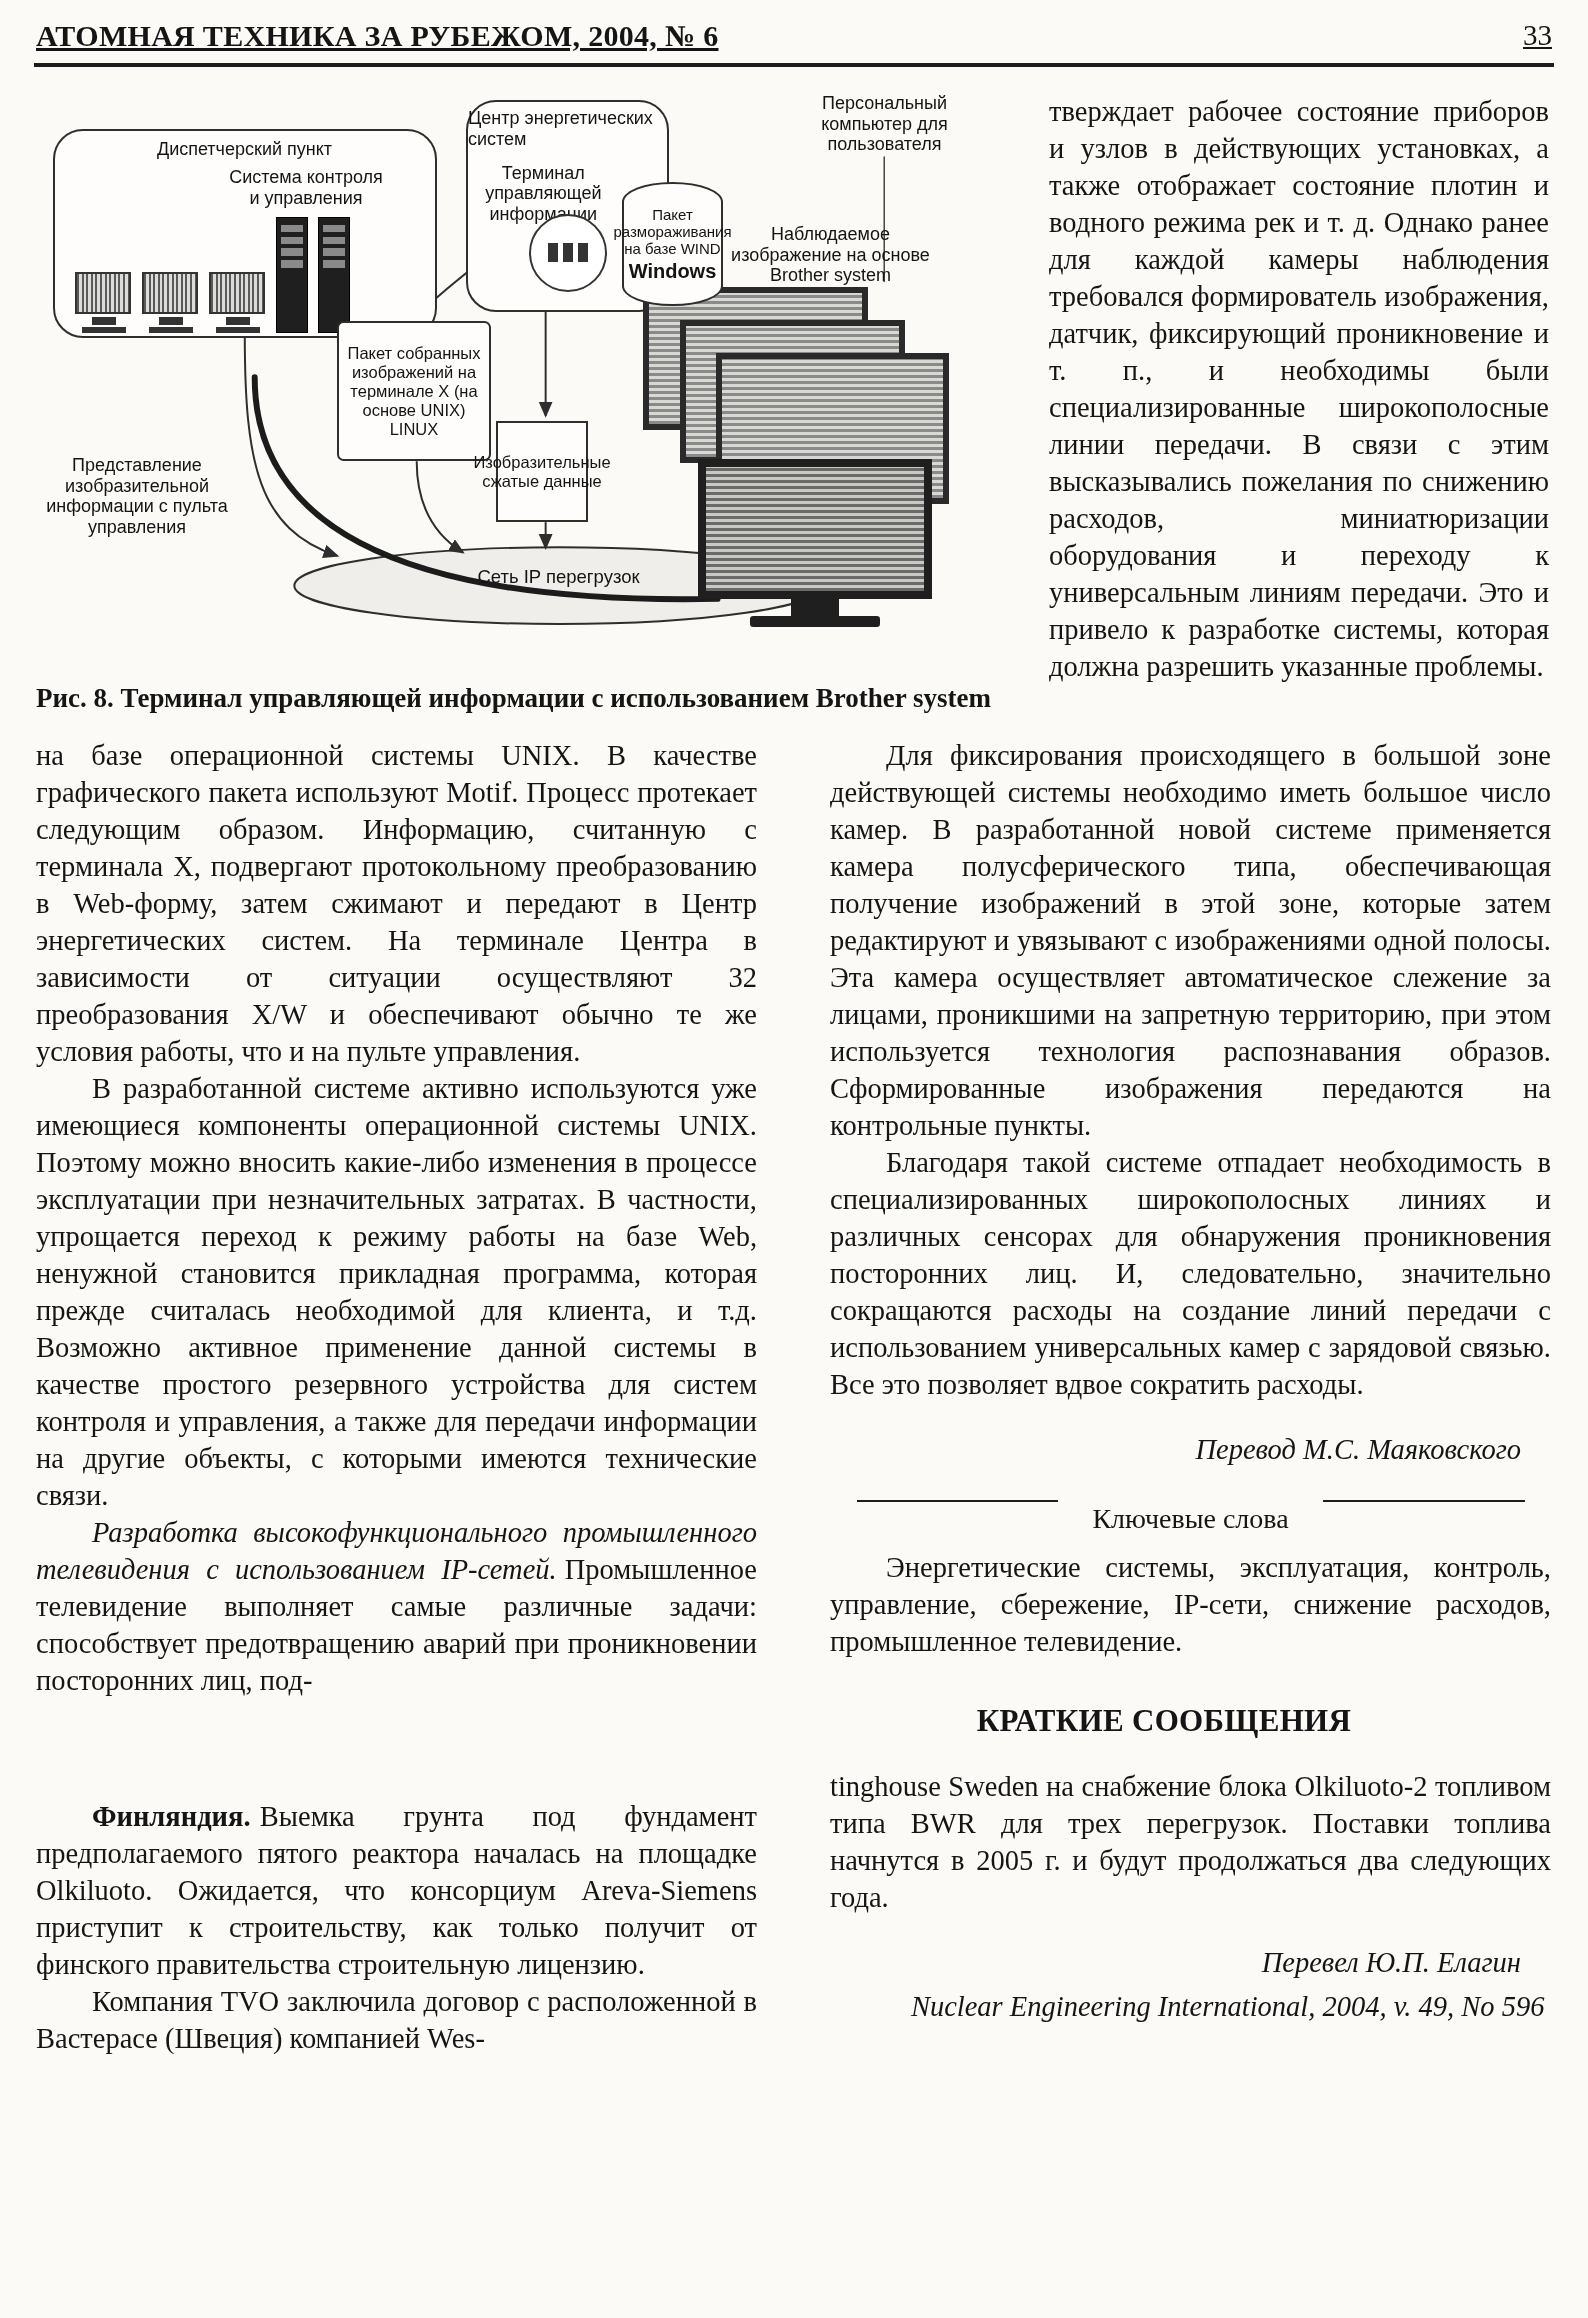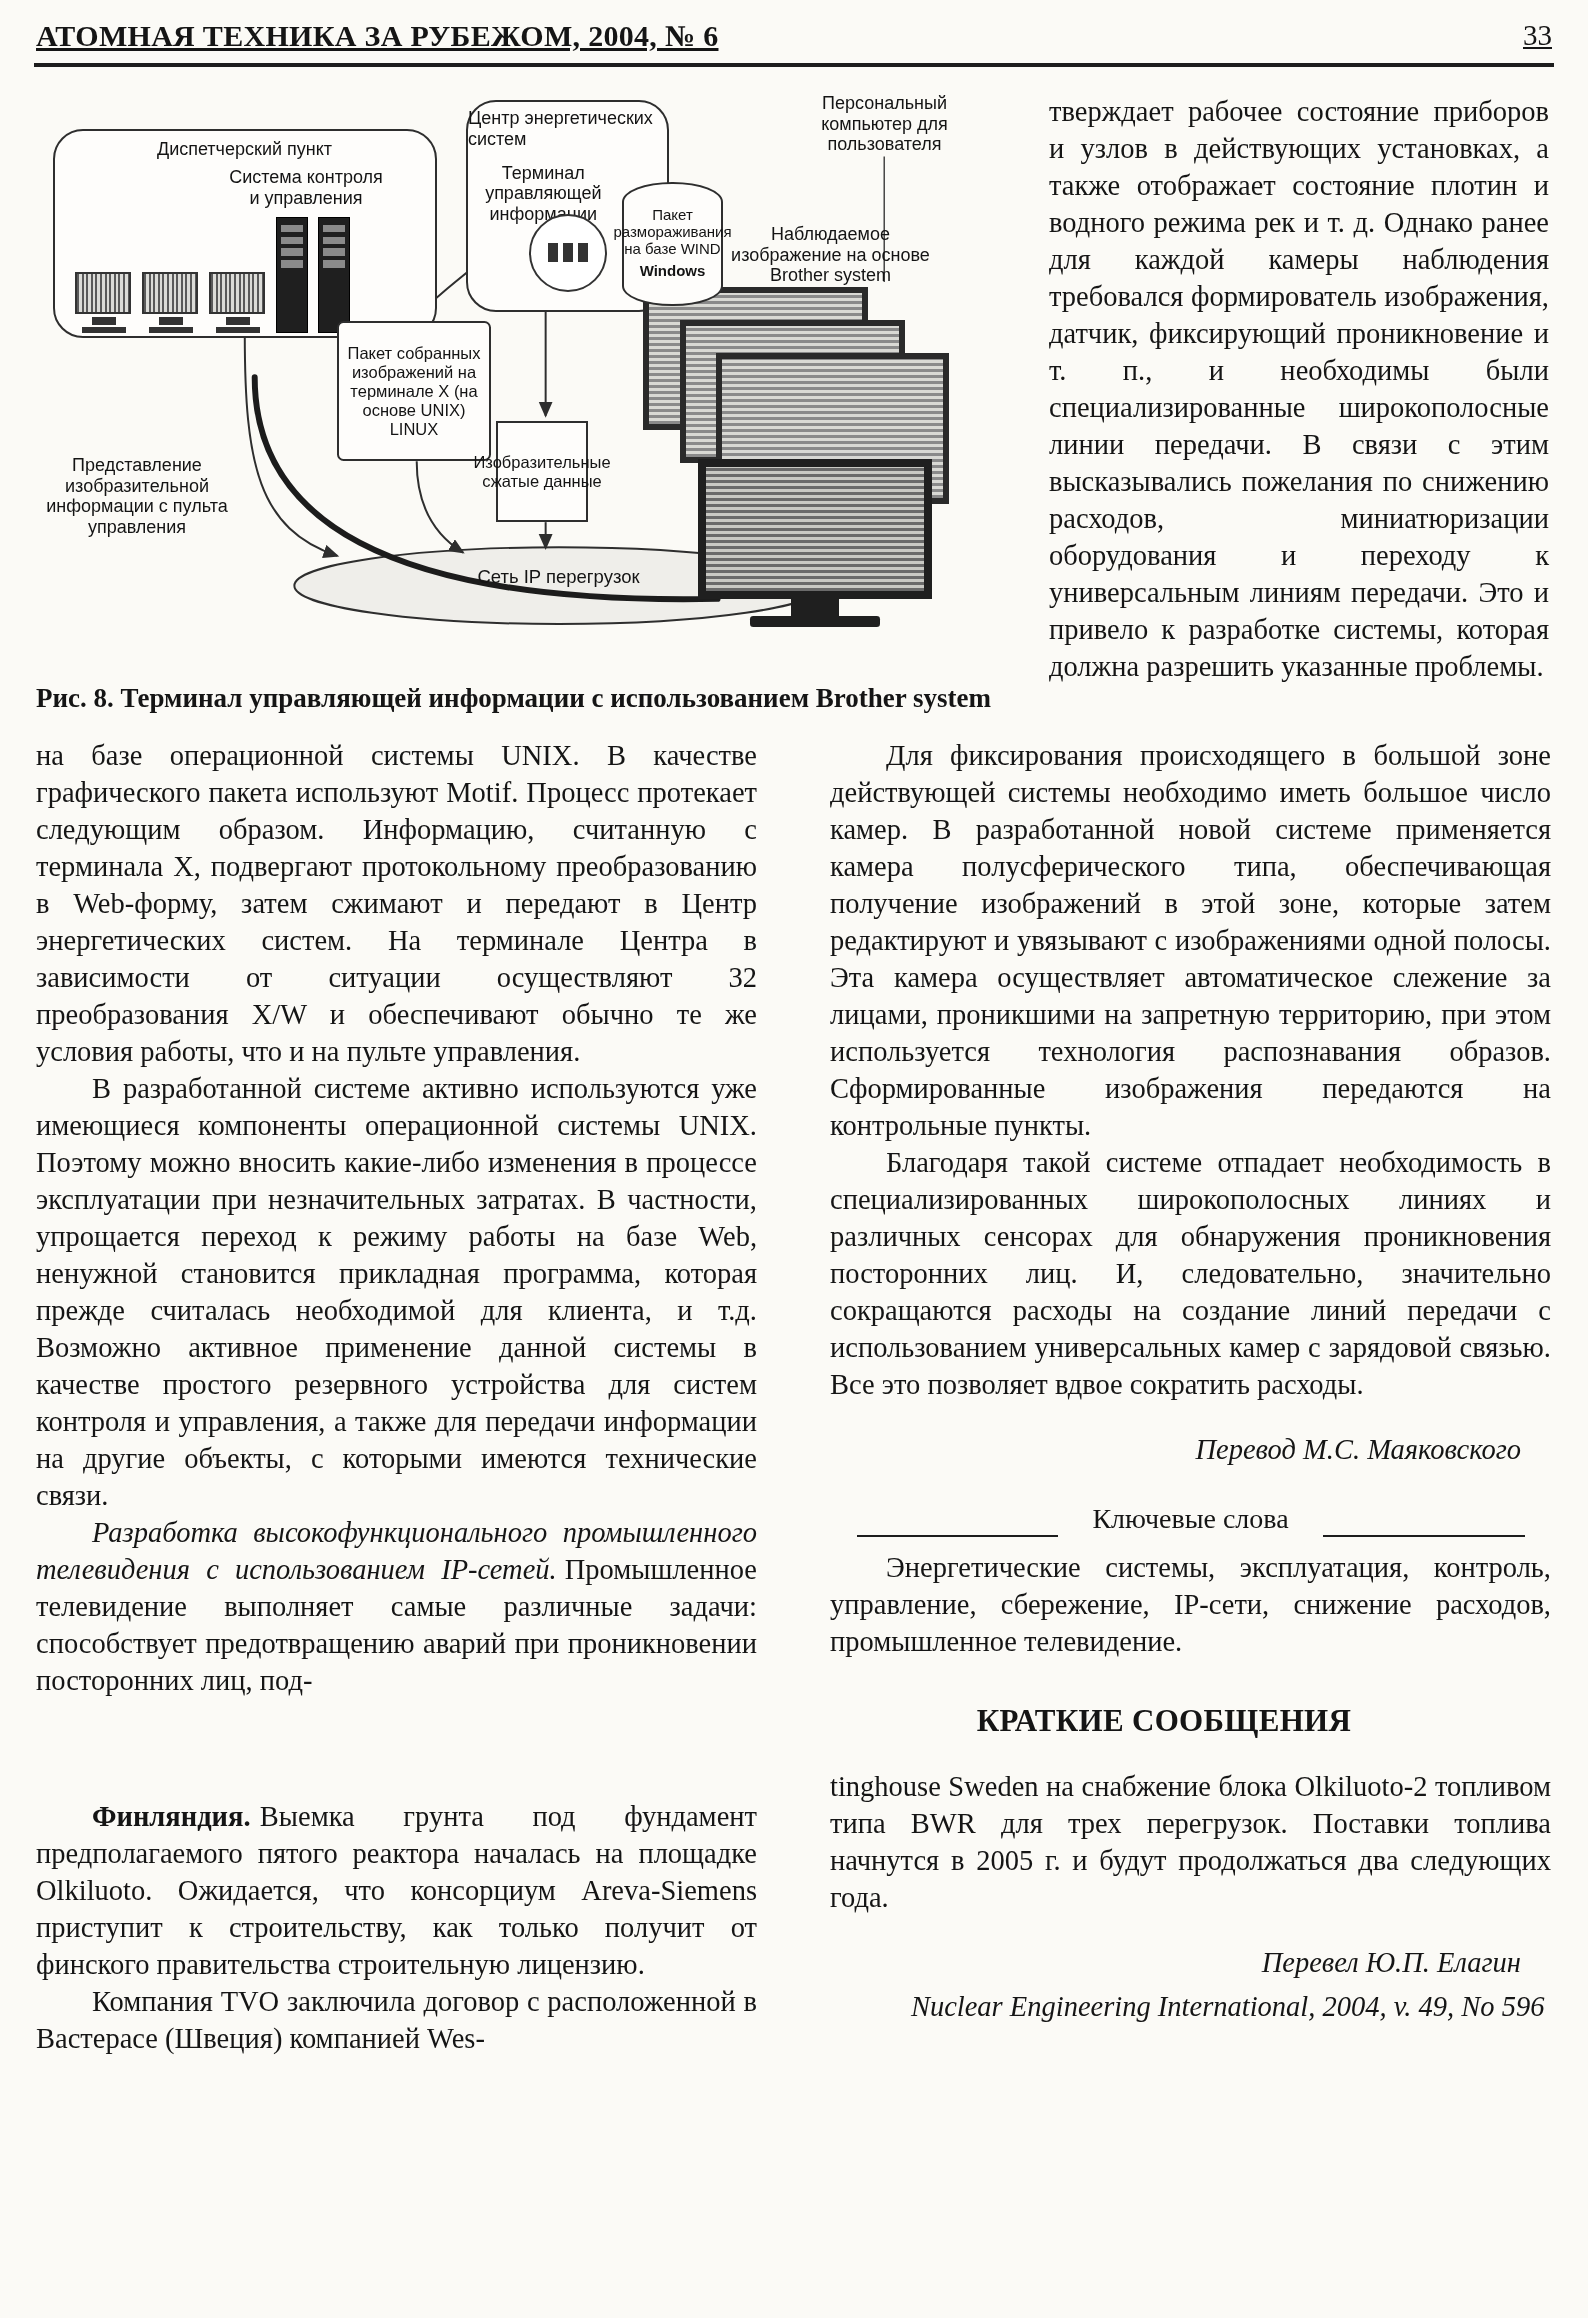--- a/index.html
+++ b/index.html
@@ -56,21 +56,21 @@
   .terminal-blob{position:absolute;left:61px;top:112px;width:74px;height:74px;
      border:2px solid #333;border-radius:50%;display:flex;align-items:center;
      justify-content:center;gap:4.6px;background:#fff;}
   .terminal-blob i{width:10.6px;height:18.5px;background:#333;display:block;}
 
   .cylinder{position:absolute;left:586px;top:89px;width:101px;height:124px;
      border:2px solid #2e2e2e;border-radius:50px/20px;background:#fefdfb;z-index:5;
      display:flex;flex-direction:column;align-items:center;justify-content:center;
      text-align:center;box-sizing:border-box;padding:9.3px;}
   .cyl-label{font-size:15px;line-height:17px;}
-  .cyl-windows{font-weight:bold;font-size:15px;margin-top:4px;text-align:right;}
+  .cyl-windows{font-weight:bold;font-size:20px;margin-top:4px;text-align:right;}
 
   .pc-label{left:761px;top:0;width:175px;}
   .observed-label{left:695px;top:131px;width:199px;}
   .presentation-label{left:0;top:362px;width:202px;}
   .ip-label{left:400px;top:474px;width:245px;font-size:18.5px;z-index:4;}
 
   .collected-box{left:301px;top:228px;width:154px;height:140px;border-radius:6.6px;
      display:flex;align-items:center;justify-content:center;text-align:center;
      font-size:16.5px;line-height:19px;padding:5.3px;box-sizing:border-box;z-index:4;}
   .compressed-box{left:460px;top:328px;width:92px;height:101px;
@@ -101,21 +101,21 @@
   .col p.noindent{text-indent:0;}
   .italic{font-style:italic;}
   .bold{font-weight:bold;margin-right:9.3px;}
   .lead{margin-right:8px;}
   .spacer{height:99px;}
   .translator{font-style:italic;text-align:right !important;text-indent:0 !important;
      padding-right:30px;margin:28px 0 6.6px 0 !important;}
   .source-line{font-style:italic;text-align:right !important;text-indent:0 !important;
      padding-right:6.6px;margin:0 !important;}
   .keywords{margin:32px 0 6.6px 0;}
-  .kw-head{display:flex;align-items:flex-end;gap:34px;margin:0 26.5px;}
+  .kw-head{display:flex;align-items:flex-start;gap:34px;margin:0 26.5px;}
   .kw-line{flex:1;height:2px;background:#1d1d1d;}
   .kw-title{font-size:28px;white-space:nowrap;}
   .kw-body{margin-top:12px !important;}
   .section-heading{
     font-size:31px;font-weight:bold;text-align:center;padding-right:53px;
     margin:42px 0 29px 0;letter-spacing:0.3px;
   }
 </style>
 </head>
 <body>

